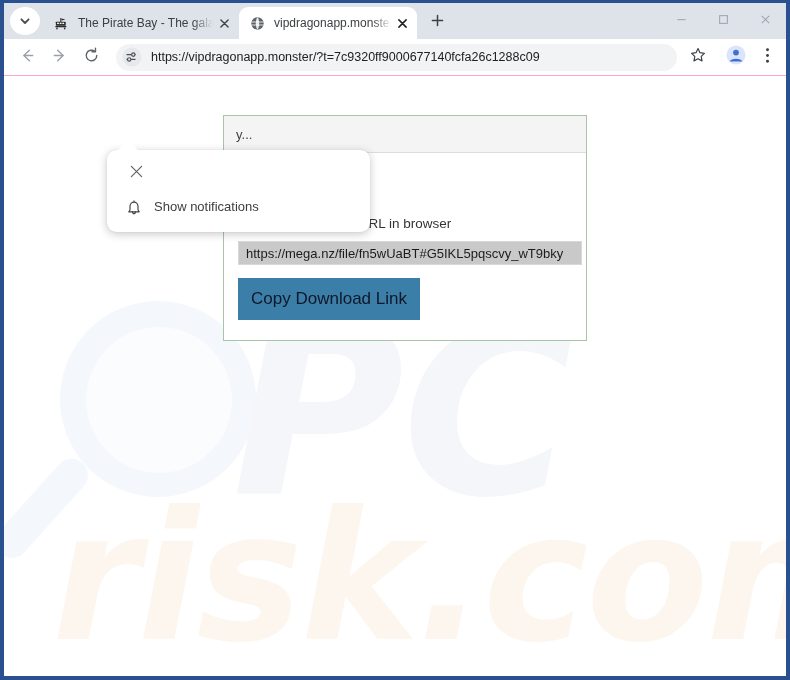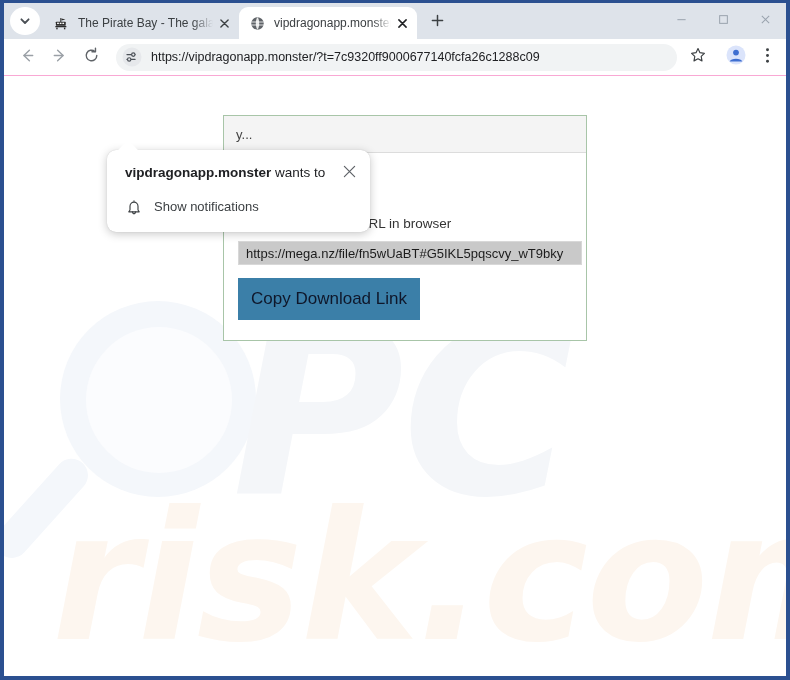--- a/index.html
+++ b/index.html
@@ -526,23 +526,20 @@
       <div id="offer-card-body">
         <div id="offer-headline">: 2025</div>
         <div id="offer-instruction">Copy and paste the URL in browser</div>
         <div id="download-url-field">https://mega.nz/file/fn5wUaBT#G5IKL5pqscvy_wT9bky</div>
         <button id="copy-download-link-button">Copy Download Link</button>
       </div>
     </div>
 
     <div id="permission-bubble">
       <div id="permission-title-row">
-        <div id="permission-title">
-          <b>vipdragonapp.monster</b><span> wants to</span>
-        </div>
         <div id="permission-close-button">
           <span>
             <svg width="13" height="13" viewBox="0 0 14 14">
               <path d="M1.5 1.5 L12.5 12.5 M12.5 1.5 L1.5 12.5" stroke="#5f6368" stroke-width="1.3" stroke-linecap="round"></path>
             </svg>
           </span>
         </div>
       </div>
 
       <div id="permission-request-row">

